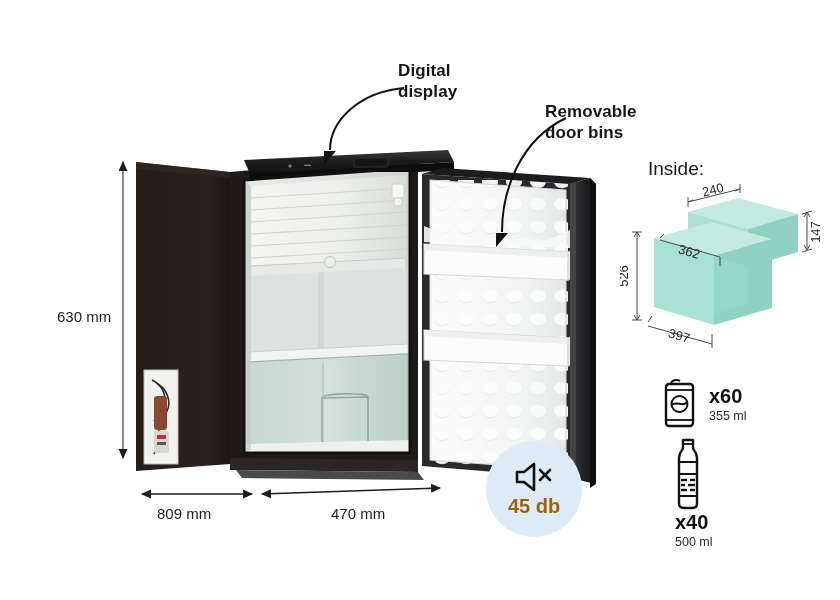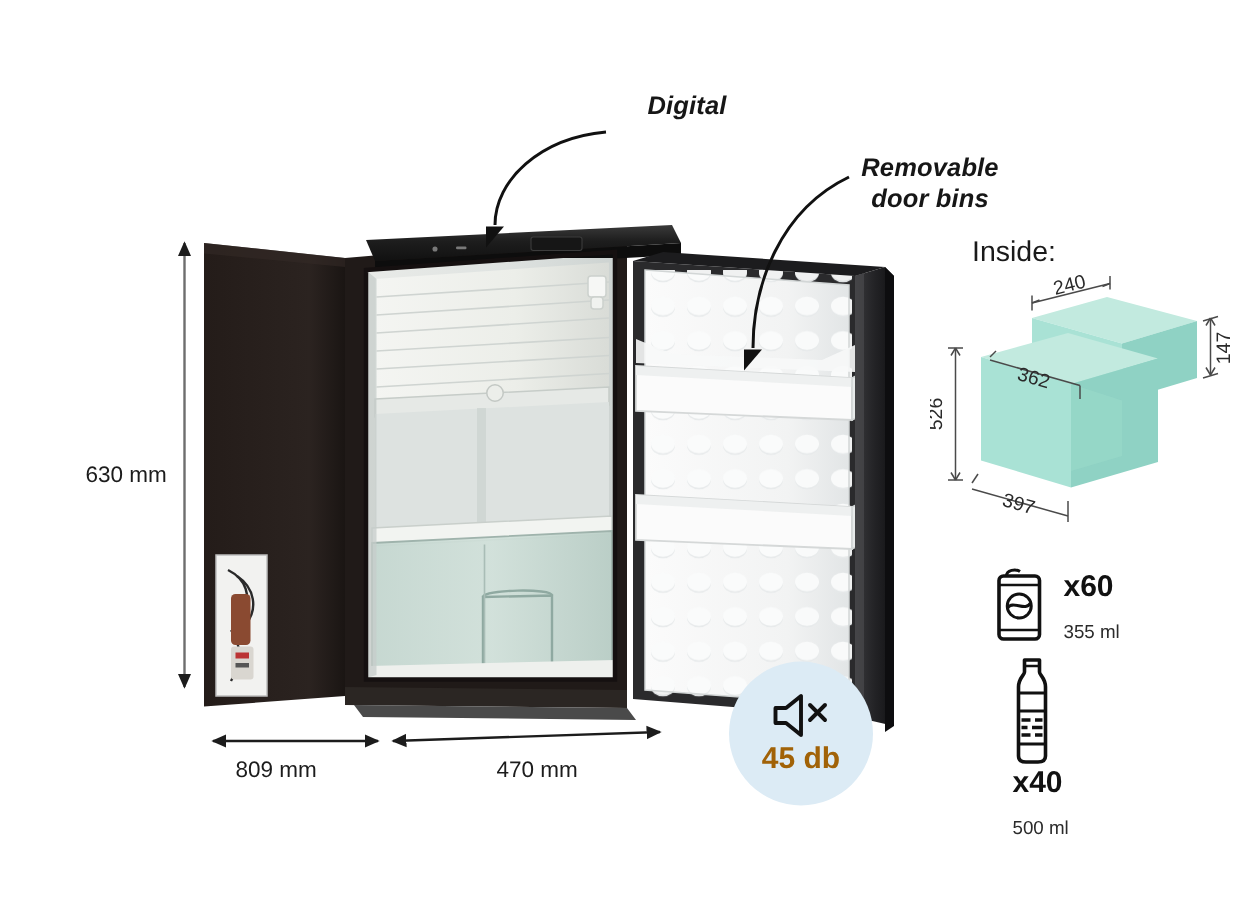--- a/index.html
+++ b/index.html
@@ -12,23 +12,21 @@
   }
   .stage{position:absolute;left:0;top:0;width:840px;height:600px;}
 
   
   .callout{
     position:absolute;
     font-weight:700;
     font-size:17px;
     line-height:1.25;
     color:#161616;
-    text-align:center;
     letter-spacing:.1px;
-    font-style:italic;
   }
   #callout-digital{left:398px;top:60px;width:120px;}
   #callout-bins{left:545px;top:101px;width:150px;}
 
   
   .badge{
     position:absolute;border-radius:50%;
     display:flex;flex-direction:column;
     align-items:center;justify-content:center;
   }
@@ -53,21 +51,21 @@
     font-size:19px;font-weight:400;color:#1a1a1a;
   }
   #inside-figure{position:absolute;left:620px;top:180px;width:215px;height:170px;}
 
   
   .cap-row{position:absolute;display:flex;align-items:center;}
   #cap-cans{left:663px;top:378px;}
   #cap-bottles{left:663px;top:436px;flex-direction:column;}
   .cap-text{margin-left:12px;}
   .cap-count{font-size:20px;font-weight:700;color:#111;line-height:1.05;}
-  .cap-vol{font-size:12.5px;color:#2b2b2b;margin-top:12px;}
+  .cap-vol{font-size:12.5px;color:#2b2b2b;margin-top:2px;}
 
   
   #dim-height-text{
     position:absolute;left:57px;top:308px;
     font-size:15px;color:#1c1c1c;font-weight:400;
   }
   #dim-w1-text{position:absolute;left:157px;top:505px;font-size:15px;color:#1c1c1c;}
   #dim-w2-text{position:absolute;left:331px;top:505px;font-size:15px;color:#1c1c1c;}
 
   
@@ -241,20 +239,21 @@
     <path d="M566,118 C520,140 502,190 502,232" fill="none" stroke="#111" stroke-width="2"></path>
     <path d="M496,247 L508,233 L496,233 Z" fill="#111"></path>
   </svg>
 
   <div id="dim-height-text">630 mm</div>
   <div id="dim-w1-text">809 mm</div>
   <div id="dim-w2-text">470 mm</div>
 
   <div id="callout-digital" class="callout">
     <div>Digital</div>
+    <div>display</div>
   </div>
   <div id="callout-bins" class="callout">
     <div>Removable</div>
     <div>door bins</div>
   </div>
 
 
   <div id="badge-noise" class="badge">
     <svg width="42" height="32" viewBox="0 0 42 32">
       <path d="M4,11 L11,11 L21,3 L21,29 L11,21 L4,21 Z" fill="none" stroke="#111" stroke-width="2.6" stroke-linejoin="round"></path>

